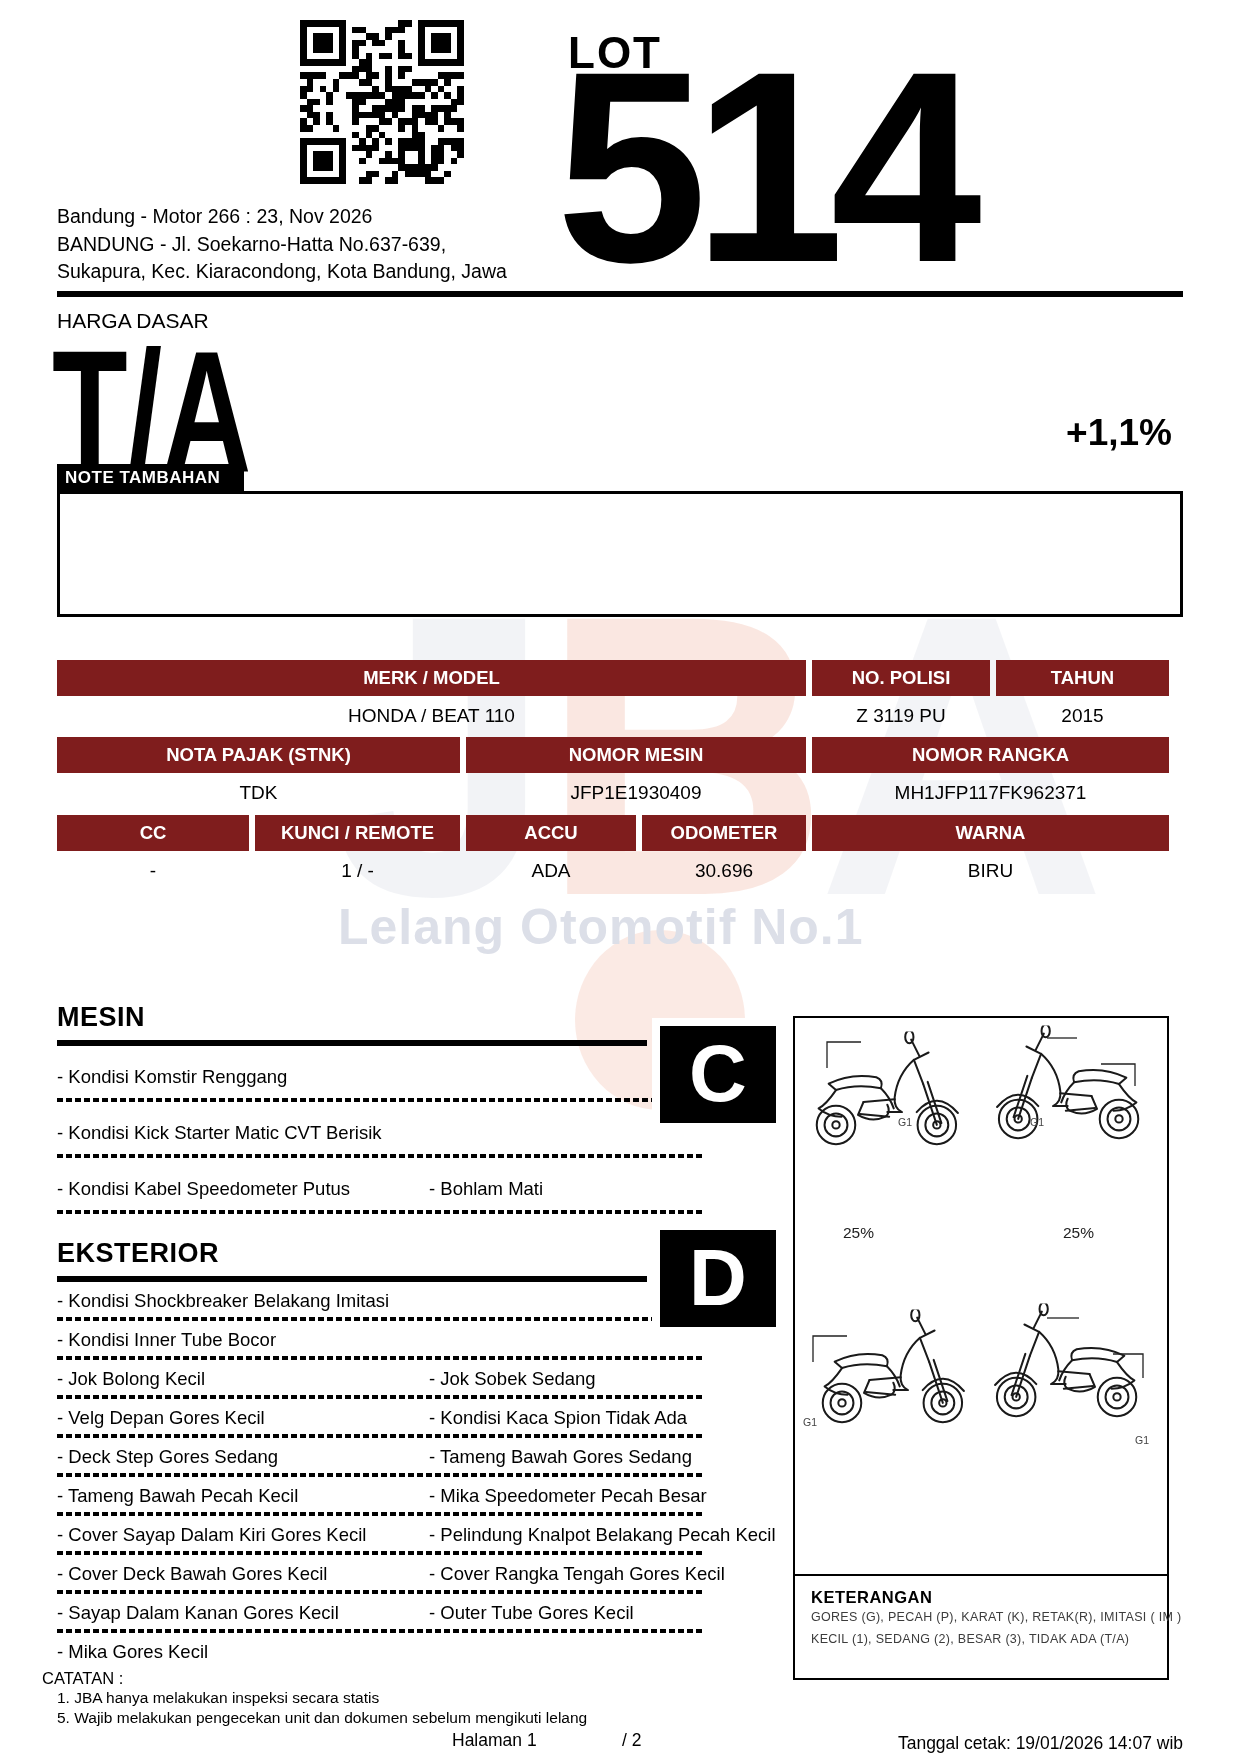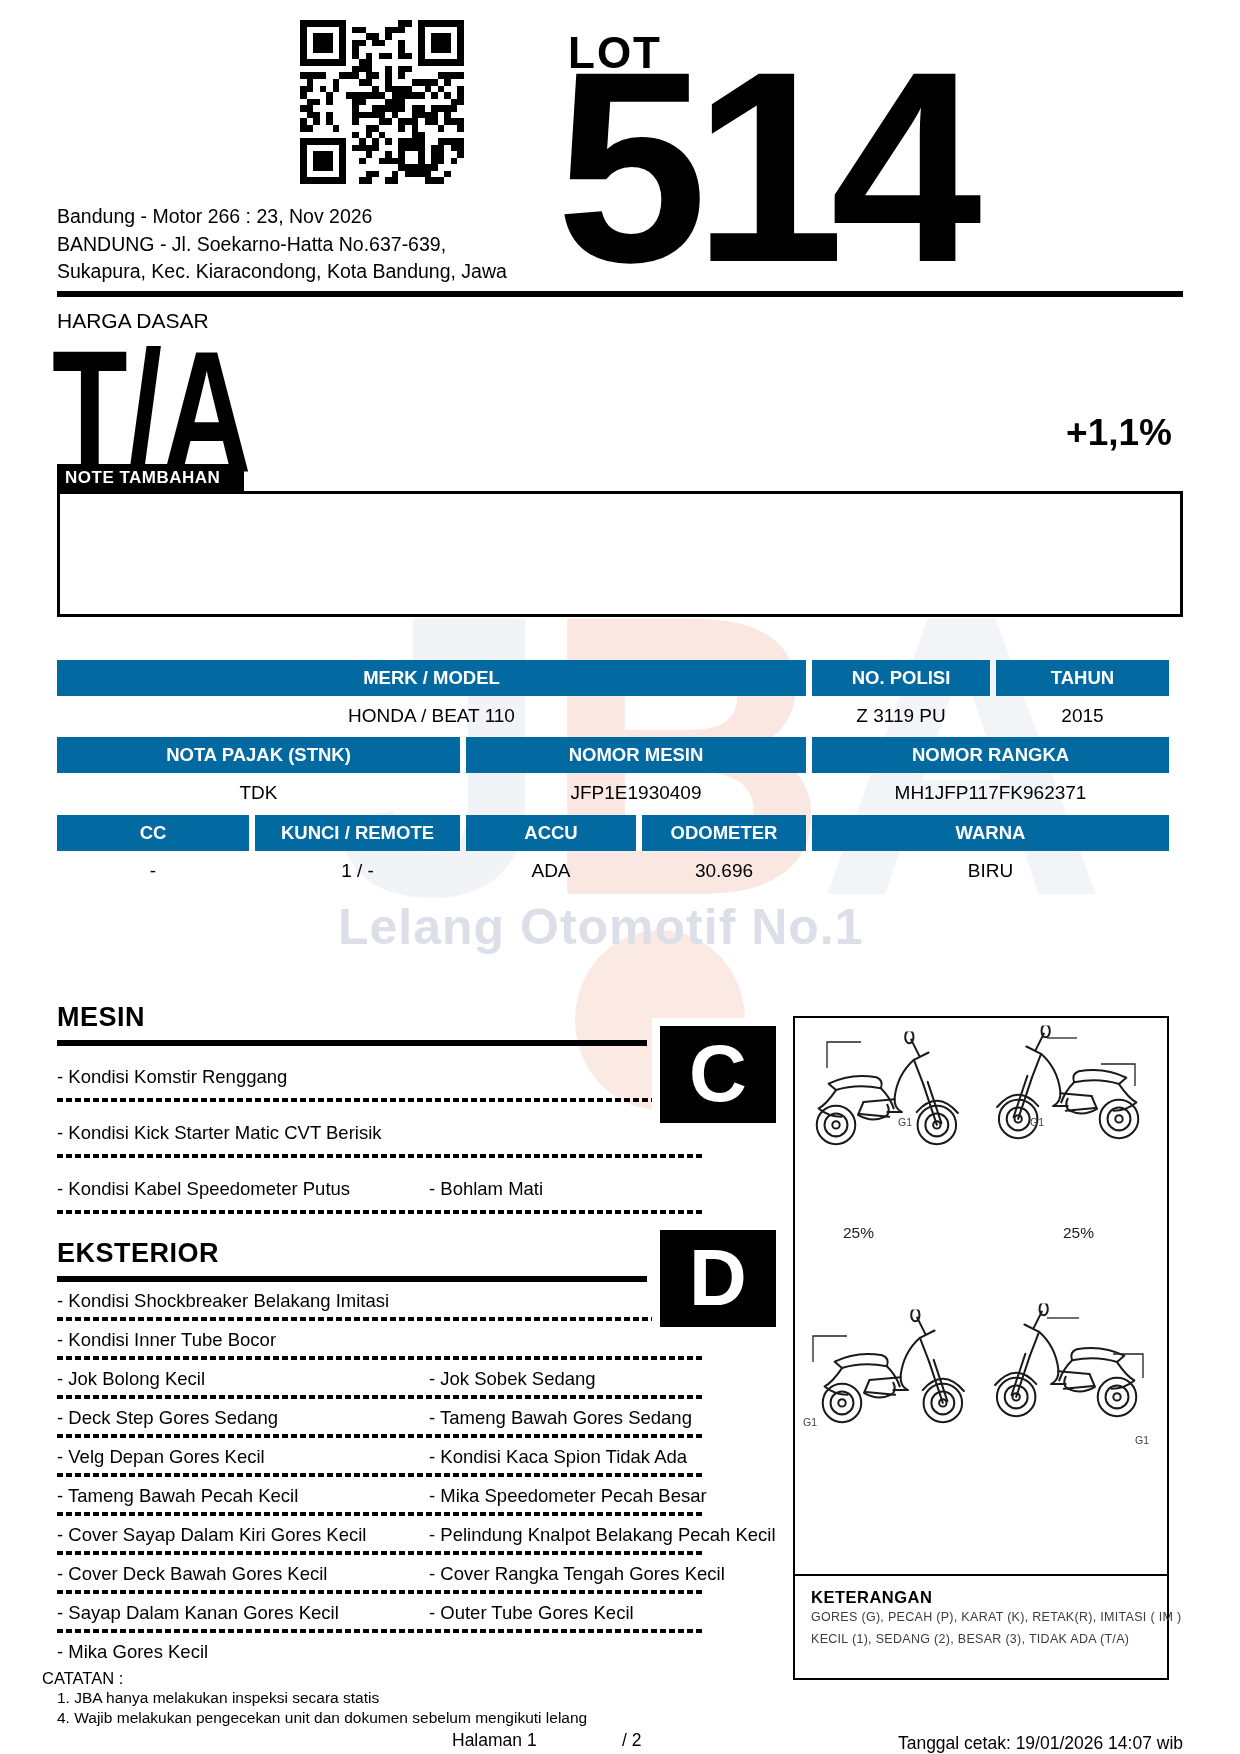--- a/index.html
+++ b/index.html
@@ -35,21 +35,21 @@
   .harga-change { right:68px; top:412px; font-size:37px; font-weight:bold; }
 
   .note-bar { left:57px; top:464px; width:187px; height:27px; background:#000; color:#fff;
               font-size:17px; font-weight:bold; line-height:27px; padding-left:8px; letter-spacing:.5px; }
   .note-box { left:57px; top:491px; width:1126px; height:126px; border:3px solid #000; background:transparent; }
 
   
   .spec-table { left:57px; top:660px; display:grid;
       grid-template-columns:192px 6px 205px 6px 170px 6px 164px 6px 178px 6px 173px;
       grid-template-rows:36px 41px 36px 42px 36px 42px; }
-  .th { background:#0369a1; color:#fff; font-weight:bold; font-size:18.5px; text-align:center;
+  .th { background:#7f1d1d; color:#fff; font-weight:bold; font-size:18.5px; text-align:center;
         line-height:36px; white-space:nowrap; }
   .td { font-size:19px; text-align:center; line-height:40px; white-space:nowrap; }
   .c1-8 { grid-column:1/8; } .c9-10 { grid-column:9/10; } .c11 { grid-column:11/12; }
   .c1-4 { grid-column:1/4; } .c5-8 { grid-column:5/8; } .c9-12 { grid-column:9/12; }
   .c1 { grid-column:1/2; } .c3 { grid-column:3/4; } .c5 { grid-column:5/6; } .c7 { grid-column:7/8; }
   .r1 { grid-row:1; } .r2 { grid-row:2; } .r3 { grid-row:3; } .r4 { grid-row:4; }
   .r5 { grid-row:5; } .r6 { grid-row:6; }
 
   
   .left-col { left:57px; top:1002px; width:648px; }
@@ -438,27 +438,27 @@
         <span class="item-left">- Kondisi Inner Tube Bocor</span>
         <span class="item-right"></span>
         <div class="dash"></div>
       </div>
       <div class="item-row">
         <span class="item-left">- Jok Bolong Kecil</span>
         <span class="item-right">- Jok Sobek Sedang</span>
         <div class="dash"></div>
       </div>
       <div class="item-row">
+        <span class="item-left">- Velg Depan Gores Kecil</span>
+        <span class="item-right">- Kondisi Kaca Spion Tidak Ada</span>
+        <div class="dash"></div>
+      </div>
+      <div class="item-row">
         <span class="item-left">- Deck Step Gores Sedang</span>
         <span class="item-right">- Tameng Bawah Gores Sedang</span>
-        <div class="dash"></div>
-      </div>
-      <div class="item-row">
-        <span class="item-left">- Velg Depan Gores Kecil</span>
-        <span class="item-right">- Kondisi Kaca Spion Tidak Ada</span>
         <div class="dash"></div>
       </div>
       <div class="item-row">
         <span class="item-left">- Tameng Bawah Pecah Kecil</span>
         <span class="item-right">- Mika Speedometer Pecah Besar</span>
         <div class="dash"></div>
       </div>
       <div class="item-row">
         <span class="item-left">- Cover Sayap Dalam Kiri Gores Kecil</span>
         <span class="item-right">- Pelindung Knalpot Belakang Pecah Kecil</span>
@@ -515,19 +515,19 @@
     <div class="keterangan-box">
       <div class="ket-title">KETERANGAN</div>
       <div class="ket-line">GORES (G), PECAH (P), KARAT (K), RETAK(R), IMITASI ( IM )</div>
       <div class="ket-line">KECIL (1), SEDANG (2), BESAR (3), TIDAK ADA (T/A)</div>
     </div>
   </div>
 
   <div class="z catatan">
     <div class="catatan-title">CATATAN :</div>
     <div class="catatan-item">1. JBA hanya melakukan inspeksi secara statis</div>
-    <div class="catatan-item">4. Wajib melakukan pengecekan unit dan dokumen sebelum mengikuti lelang</div>
+    <div class="catatan-item">5. Wajib melakukan pengecekan unit dan dokumen sebelum mengikuti lelang</div>
   </div>
   <div class="z halaman">Halaman 1</div>
   <div class="z of-pages">/ 2</div>
   <div class="z printed">Tanggal cetak: 19/01/2026 14:07 wib</div>
 
 </div>
 
 </body></html>

